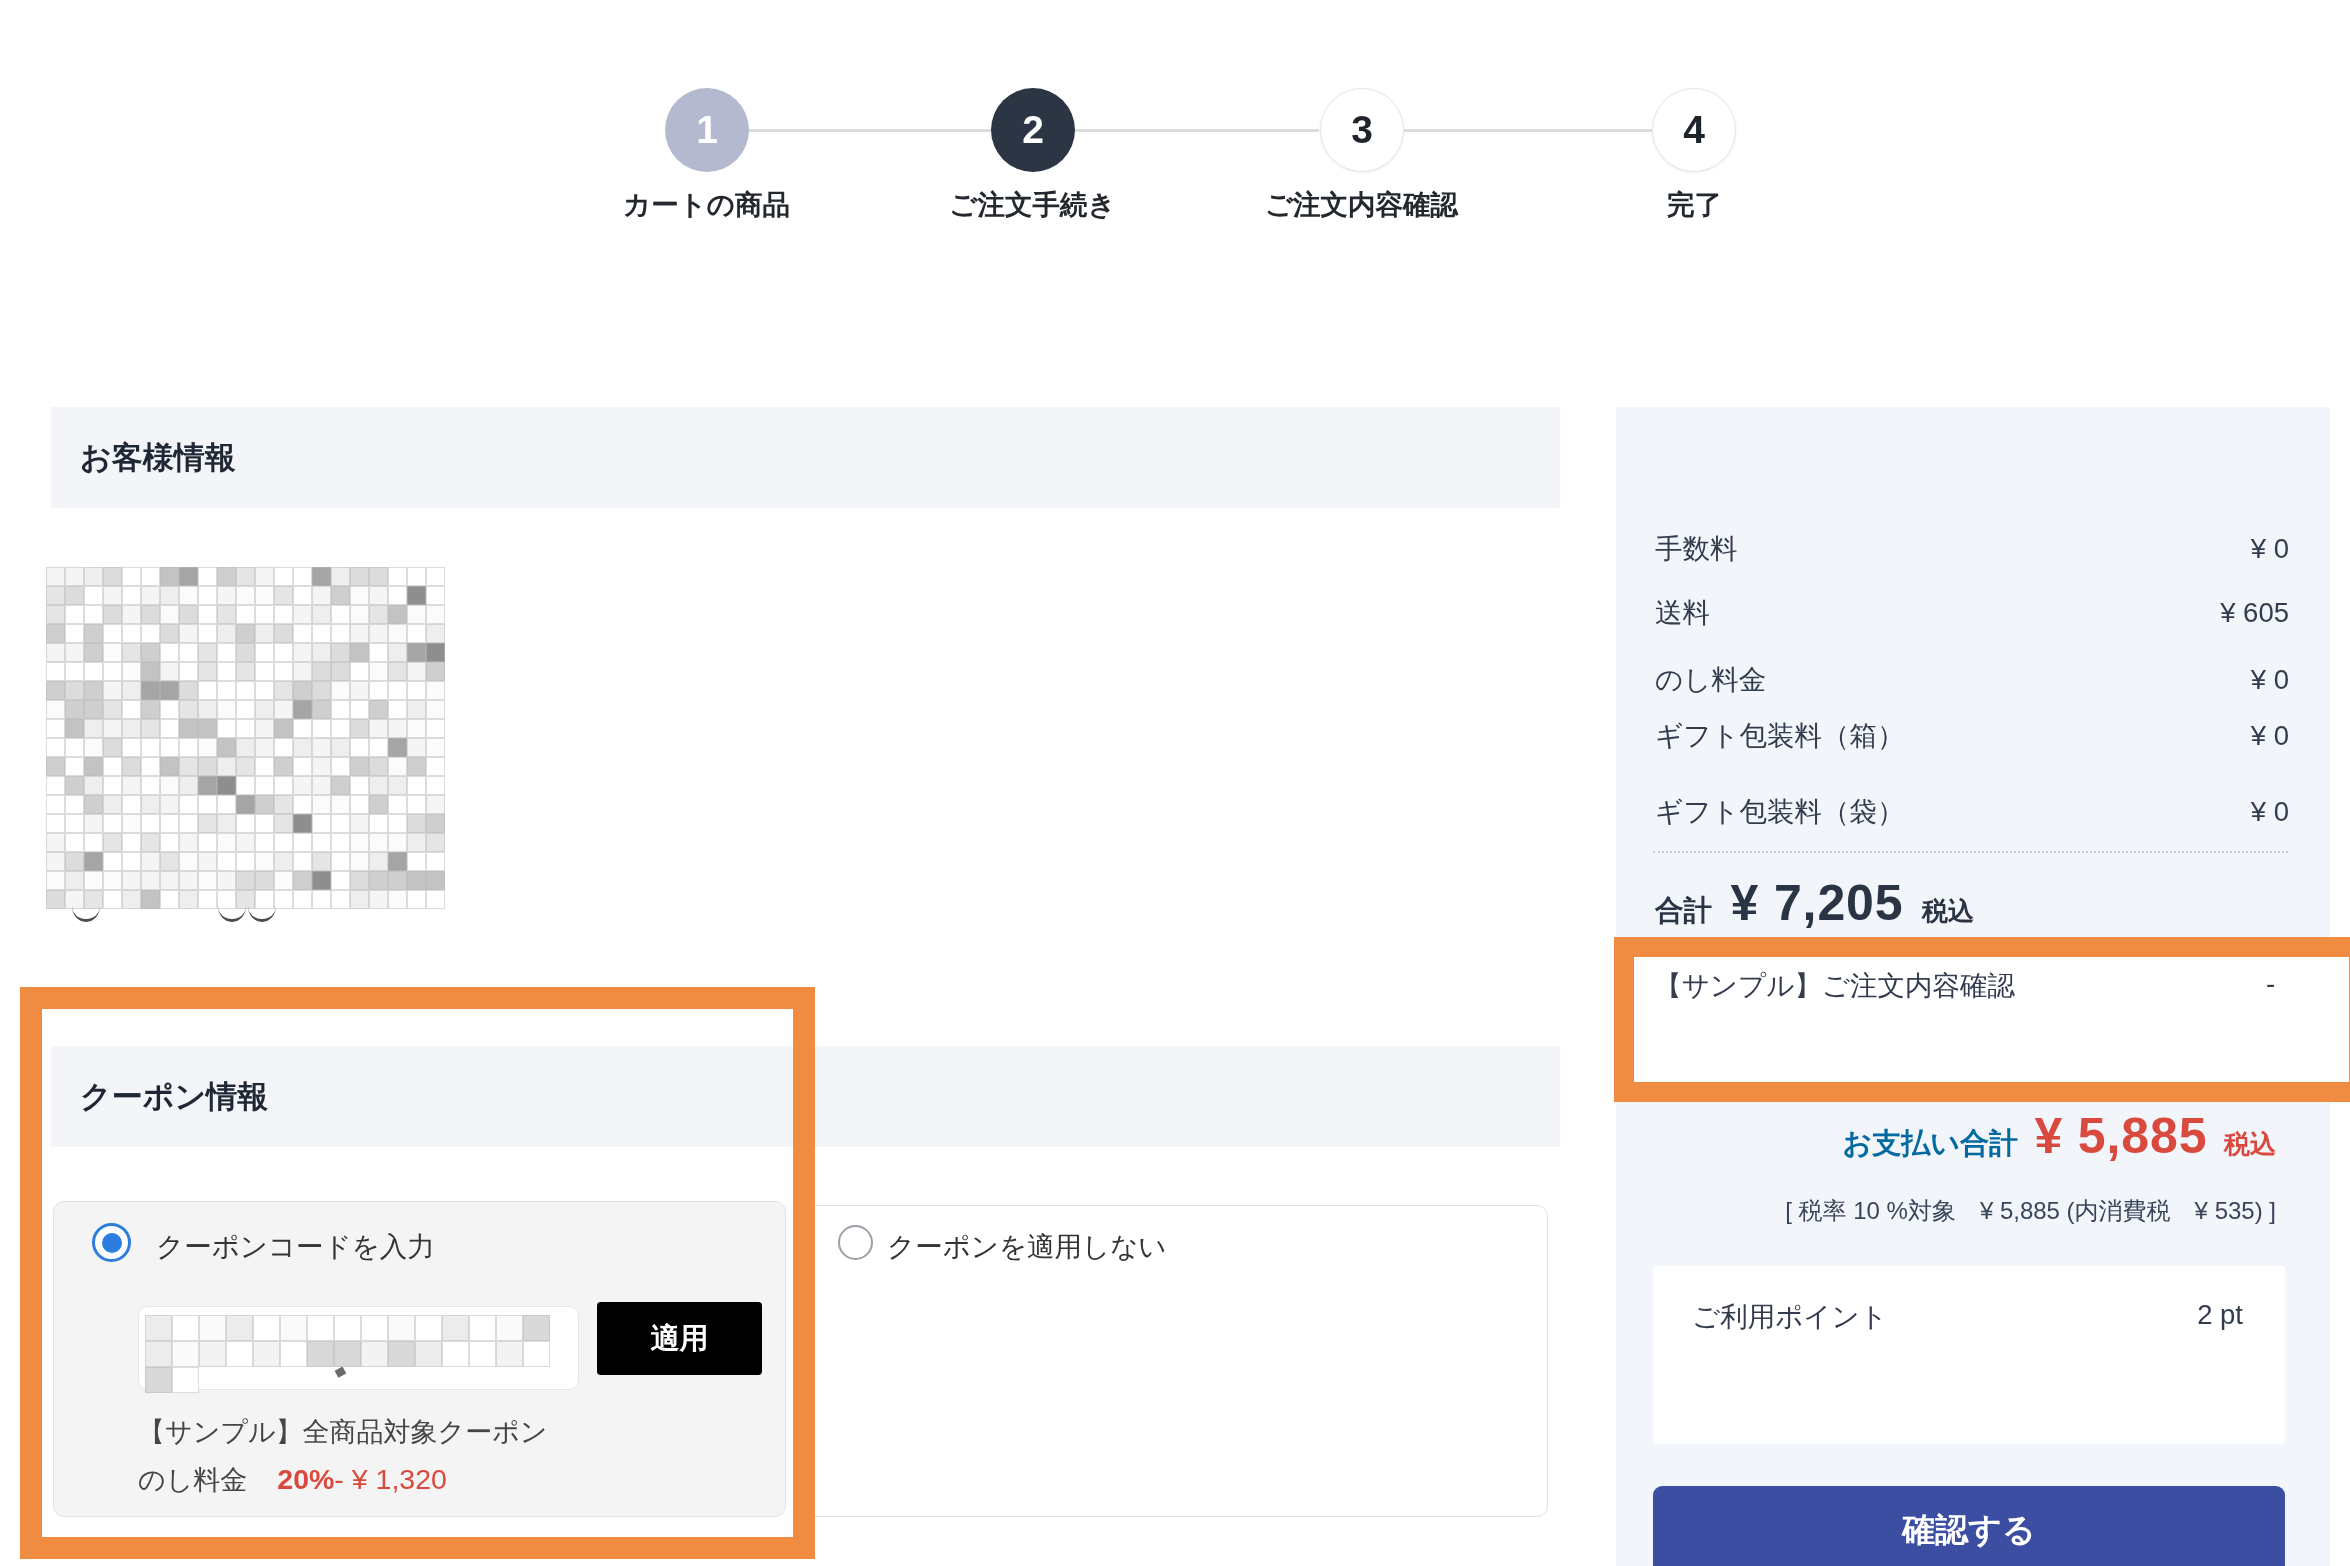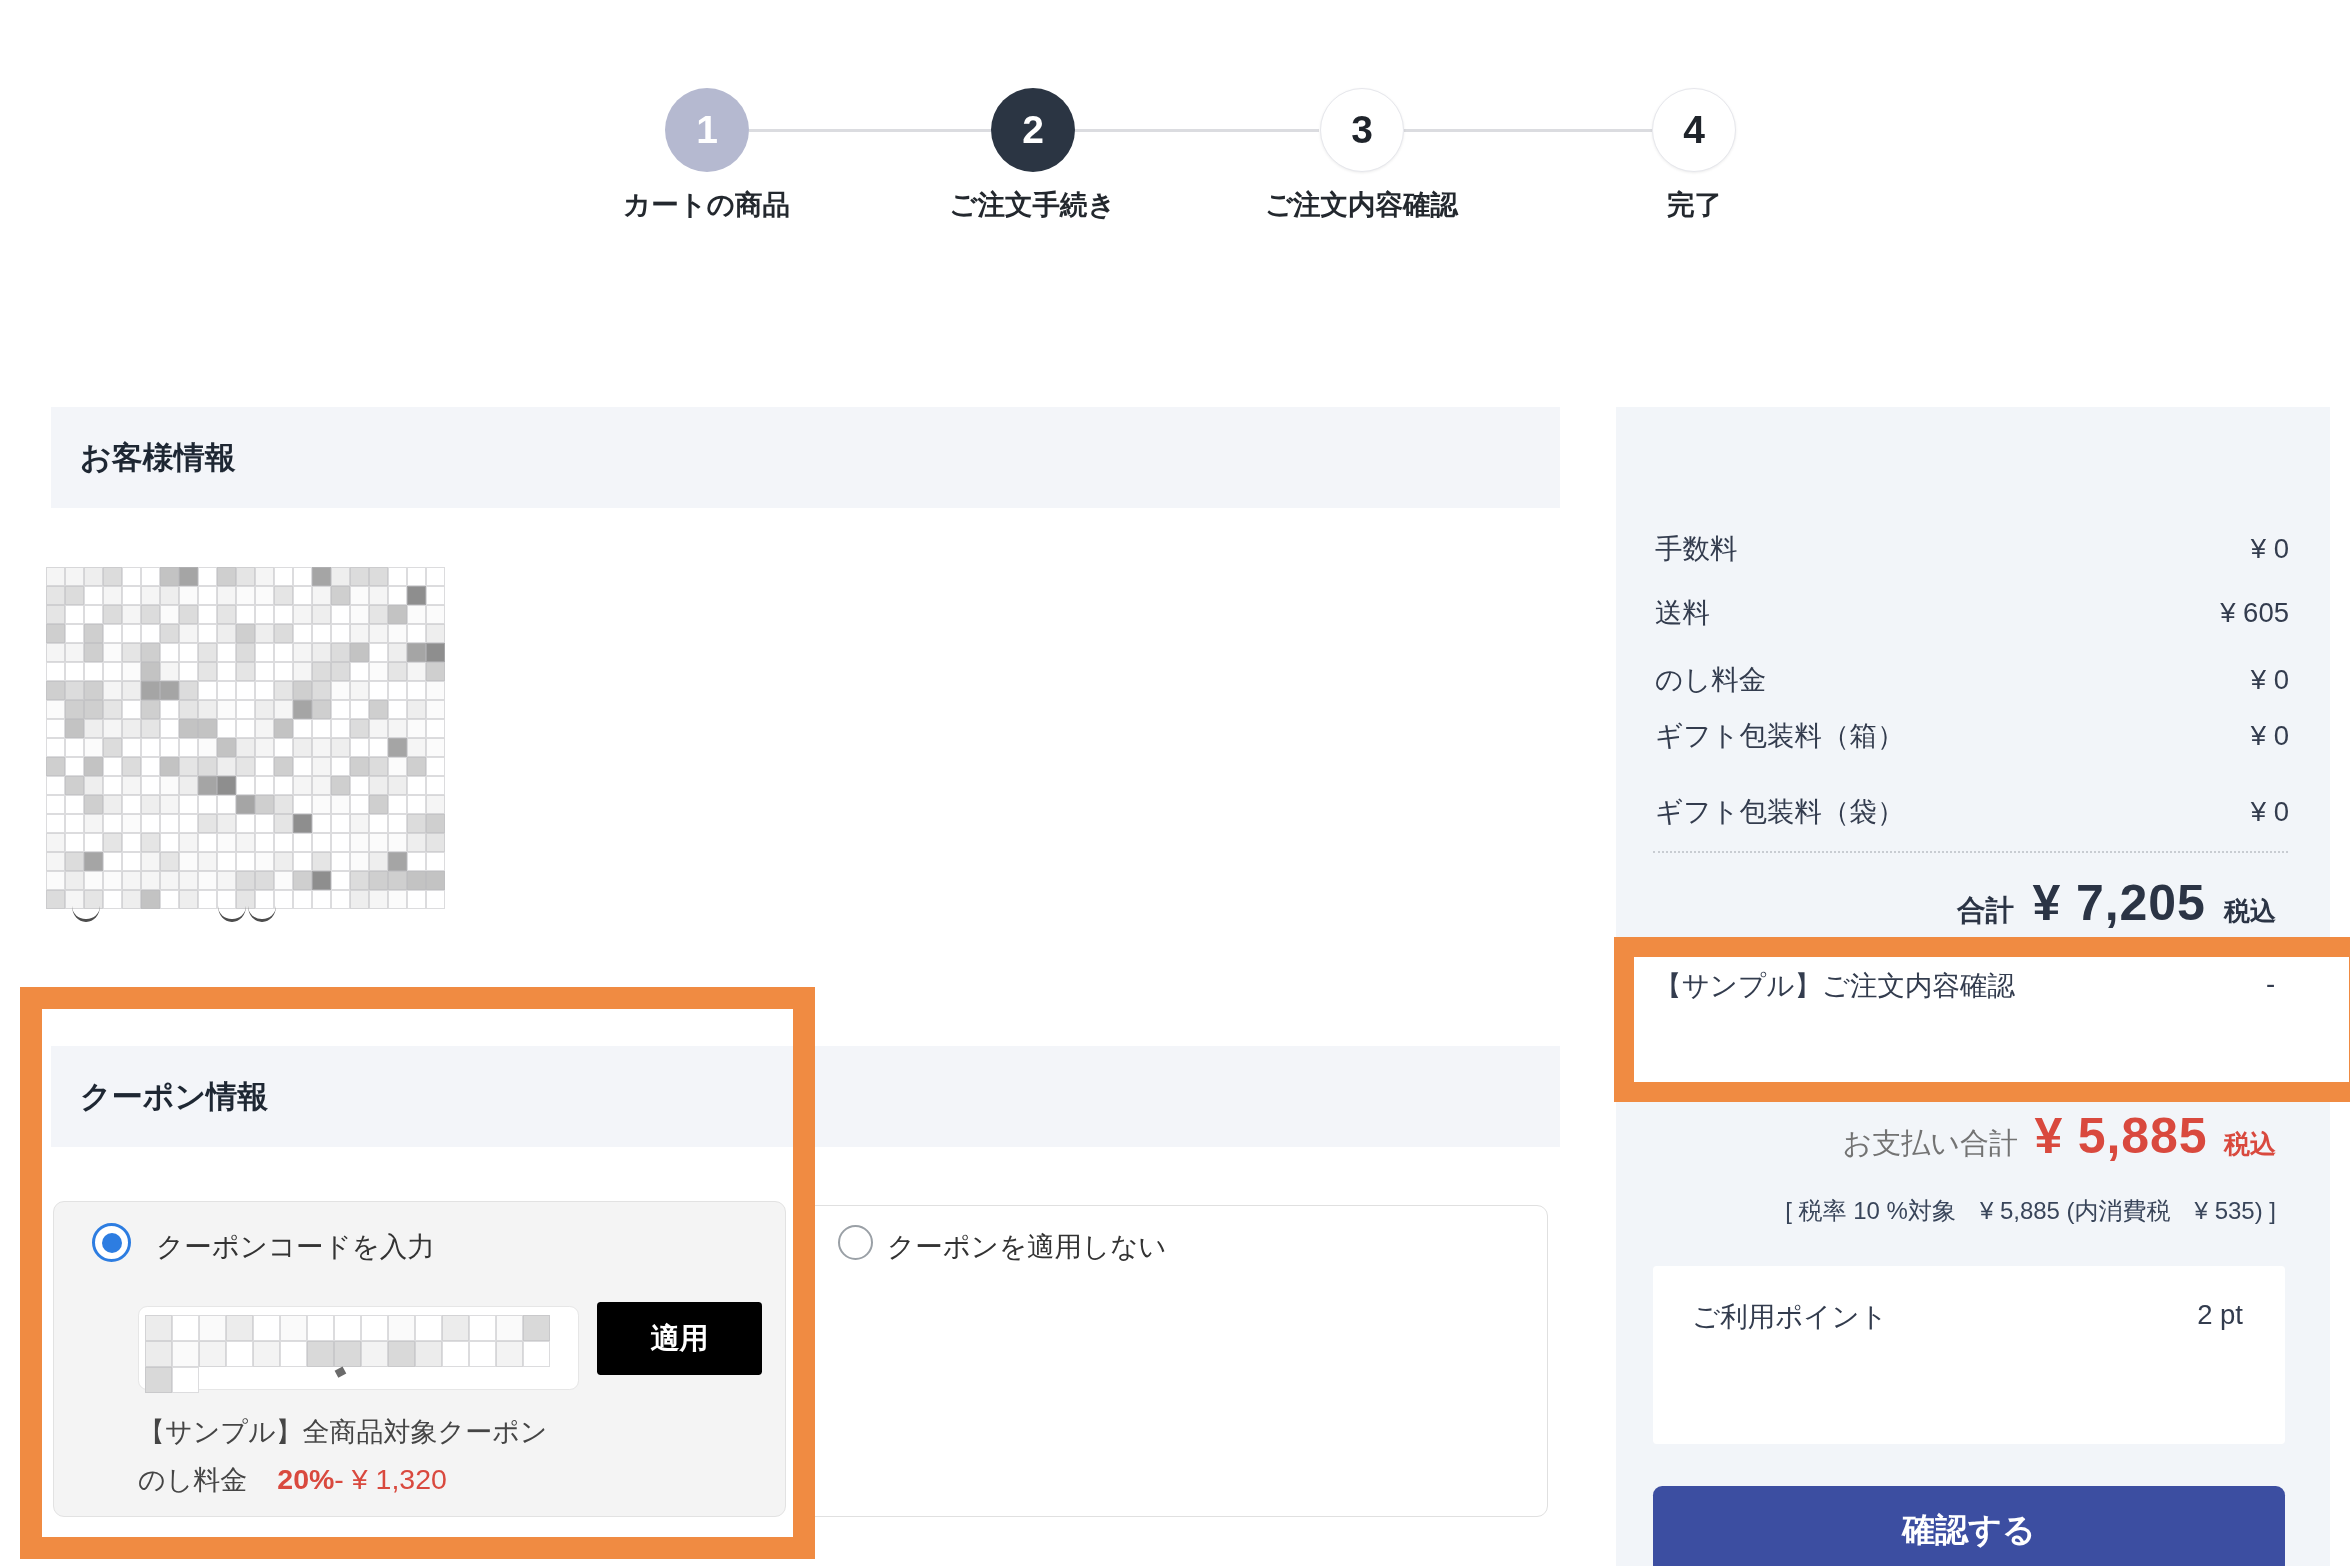--- a/index.html
+++ b/index.html
@@ -81,39 +81,39 @@
   .discount-row .amt{color:#d9493e;font-size:28.5px;}
 
   
   .sidebar{position:absolute;left:1616px;top:407px;width:714px;height:1160px;background:#f2f5f9;}
   .srow{
     position:absolute;left:39px;width:634px;display:flex;justify-content:space-between;
     font-size:27.5px;color:#333c4e;line-height:40px;
   }
   .dotted-sep{position:absolute;left:37px;top:444px;width:635px;border-top:2.8px dotted #c8ccd2;}
   .total-row{
-    position:absolute;left:39px;top:467px;width:621px;display:flex;justify-content:flex-end;
+    position:absolute;left:39px;top:467px;width:621px;display:flex;justify-content:flex-start;
     align-items:baseline;gap:18.4px;color:#2b3445;
   }
   .total-row .lbl{font-size:28.5px;font-weight:bold;}
   .total-row .big{font-size:50px;font-weight:800;letter-spacing:0.9px;}
   .total-row .tax{font-size:26px;font-weight:bold;}
 
   .sidebar-coupon-frame{
     position:absolute;left:-1.8px;top:530px;width:755px;height:165px;
     border:20px solid #f08b42;background:#ffffff;box-sizing:border-box;z-index:5;
   }
   .sc-line{position:absolute;left:20px;width:621px;display:flex;justify-content:space-between;
     font-size:27.5px;color:#333c4e;}
 
   .pay-row{
     position:absolute;left:39px;top:700px;width:621px;display:flex;justify-content:flex-end;
     align-items:baseline;gap:16.5px;
   }
-  .pay-row .lbl{font-size:29px;font-weight:normal;color:#737373;}
+  .pay-row .lbl{font-size:29px;font-weight:bold;color:#0369a1;}
   .pay-row .big{font-size:50px;font-weight:800;color:#d9493e;letter-spacing:0.9px;}
   .pay-row .tax{font-size:26px;font-weight:bold;color:#d9493e;}
   .tax-note{position:absolute;left:39px;top:788px;width:621px;text-align:right;font-size:24px;color:#39455a;}
 
   .points-card{position:absolute;left:37px;top:859px;width:632px;height:178px;background:#fff;border-radius:3.7px;}
   .points-row{position:absolute;left:39px;width:551px;display:flex;justify-content:space-between;
     font-size:27.5px;color:#333c4e;}
   .points-row.bold{font-weight:bold;}
 
   .confirm-btn{

